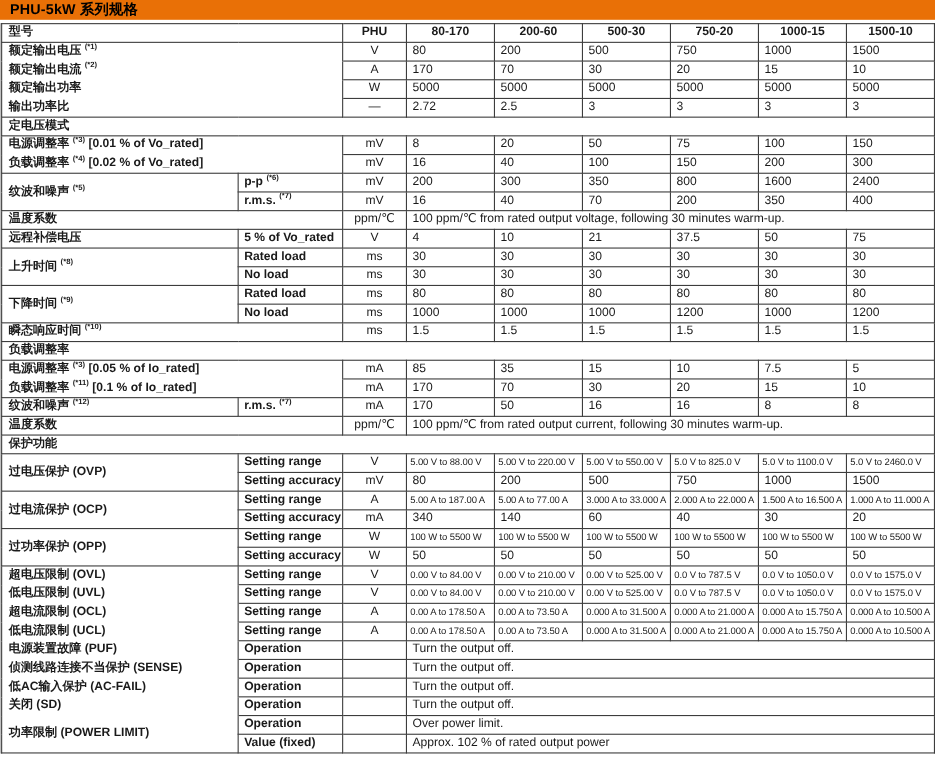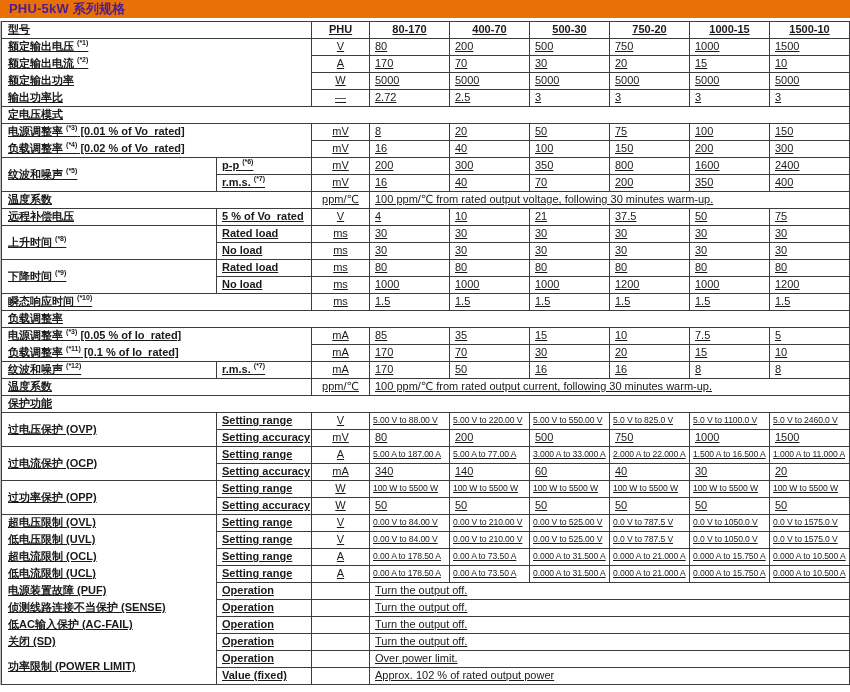--- a/index.html
+++ b/index.html
@@ -1,26 +1,26 @@
 <!DOCTYPE html>
 <html><head>
 <meta charset="utf-8">
 <style>
   html,body{margin:0;padding:0;}
   body{
     width:850px;height:692px;overflow:hidden;background:#ffffff;
     font-family:"Liberation Sans","DejaVu Sans",sans-serif;color:#1a1a1a;
   }
   .titlebar{
-    height:18px;background:#E97006;color:#4c1d95;font-weight:bold;
+    height:18px;background:#E97006;color:#000000;font-weight:bold;
     font-size:13px;line-height:18px;padding-left:9px;letter-spacing:.2px;
   }
   .page{border-left:1px solid #c0c0c0;}
   table.spec{
-    border-collapse:collapse;table-layout:fixed;width:848px;margin-top:3px;text-decoration:underline;
+    border-collapse:collapse;table-layout:fixed;width:848px;margin-top:3px;
   }
   td{
     border:1px solid #3d3d3d;height:16px;padding:0 4px;font-size:11px;
     line-height:1.05;overflow:hidden;white-space:nowrap;vertical-align:middle;
   }
   td.lab{font-weight:bold;padding-left:6px;}
   td.sub{font-weight:bold;padding-left:5px;}
   td.unit{text-align:center;padding:0 1px;}
   td.val{padding-left:5px;}
   td.small{font-size:8.6px;padding-left:3px;letter-spacing:-0.1px;margin-top:20px;}
@@ -47,21 +47,21 @@
         <col style="width:80px">
       <col style="width:80px">
         <col style="width:80px">
         <col style="width:80px">
     </colgroup>
     <tbody>
         <tr>
           <td class="hdr" colspan="2">型号</td>
           <td class="hdr center">PHU</td>
           <td class="hdr center">80-170</td>
-          <td class="hdr center">400-70</td>
+          <td class="hdr center">200-60</td>
           <td class="hdr center">500-30</td>
           <td class="hdr center">750-20</td>
           <td class="hdr center">1000-15</td>
           <td class="hdr center">1500-10</td>
         </tr>
         <tr>
           <td class="lab nbb" colspan="2"><span>额定输出电压</span> <sup class="fn">(*1)</sup></td>
           <td class="unit">V</td>
           <td class="val">80</td>
           <td class="val">200</td>

